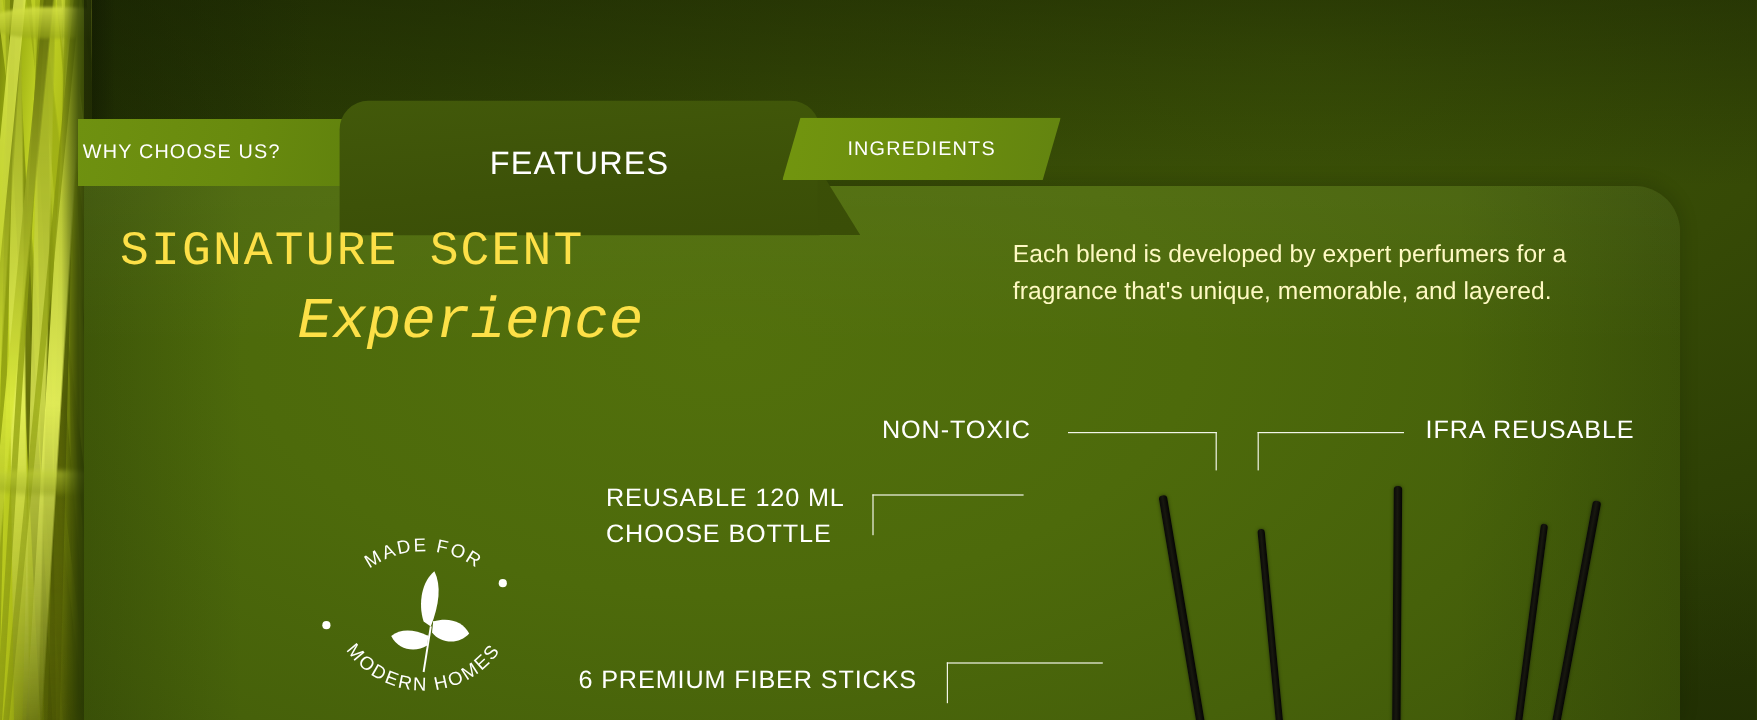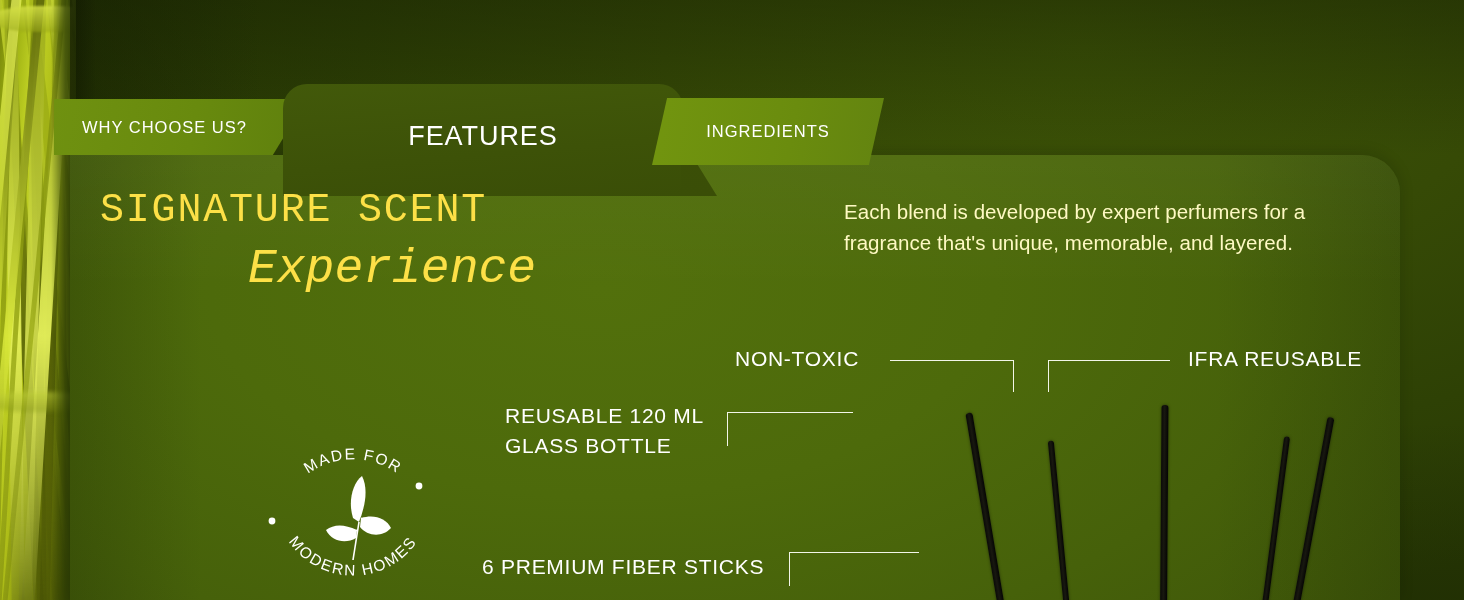--- a/index.html
+++ b/index.html
@@ -70,29 +70,29 @@
   .tabs { position:absolute; left:0; top:0; width:1464px; height:160px; }
 
   .tab {
     position:absolute;
     color:#ffffff;
     letter-spacing:.06em;
     display:flex; align-items:center;
     white-space:nowrap;
   }
   .tab-inactive-a {            
-    left:54px; top:99px; width:253px; height:56px;
+    left:65px; top:99px; width:253px; height:56px;
     background:linear-gradient(100deg, #6f9110 0%, #688a0e 55%, #5f800d 100%);
     clip-path:polygon(0 0, 100% 0, 86.5% 100%, 0 100%);
-    padding-left:28px;
+    padding-left:4px;
     font-size:16.5px;
     box-shadow:0 3px 10px rgba(10,16,1,.35);
   }
   .tab-ingredients {
-    left:652px; top:98px; width:232px; height:67px;
+    left:652px; top:98px; width:232px; height:52px;
     background:linear-gradient(100deg, #72950f 0%, #6a8c0e 60%, #638410 100%);
     clip-path:polygon(6.5% 0, 100% 0, 93.5% 100%, 0 100%);
     justify-content:center;
     font-size:16.5px;
     box-shadow:0 3px 10px rgba(10,16,1,.3);
   }
   .tab-strength {
     left:878px; top:98px; width:206px; height:57px;
     background:linear-gradient(100deg, #76990f 0%, #6d900e 60%, #648510 100%);
     clip-path:polygon(7.5% 0, 100% 0, 92.5% 100%, 0 100%);
@@ -266,21 +266,21 @@
     <div class="l2">Experience</div>
   </div>
 
   <div class="lede">Each blend is developed by expert perfumers for a fragrance that's unique, memorable, and layered.</div>
 
   <div class="callout c-nontoxic">NON-TOXIC</div>
   <div class="callout c-ifra">IFRA REUSABLE</div>
 
   <div class="callout c-bottle">
     <div>REUSABLE 120 ML</div>
-    <div>GLASS BOTTLE</div>
+    <div>CHOOSE BOTTLE</div>
   </div>
 
   <div class="callout c-sticks">6 PREMIUM FIBER STICKS</div>
 
   <div class="lead h ln-nt-h"></div>
   <div class="lead v ln-nt-v"></div>
   <div class="lead v ln-if-v"></div>
   <div class="lead h ln-if-h"></div>
   <div class="lead v ln-bt-v"></div>
   <div class="lead h ln-bt-h"></div>

